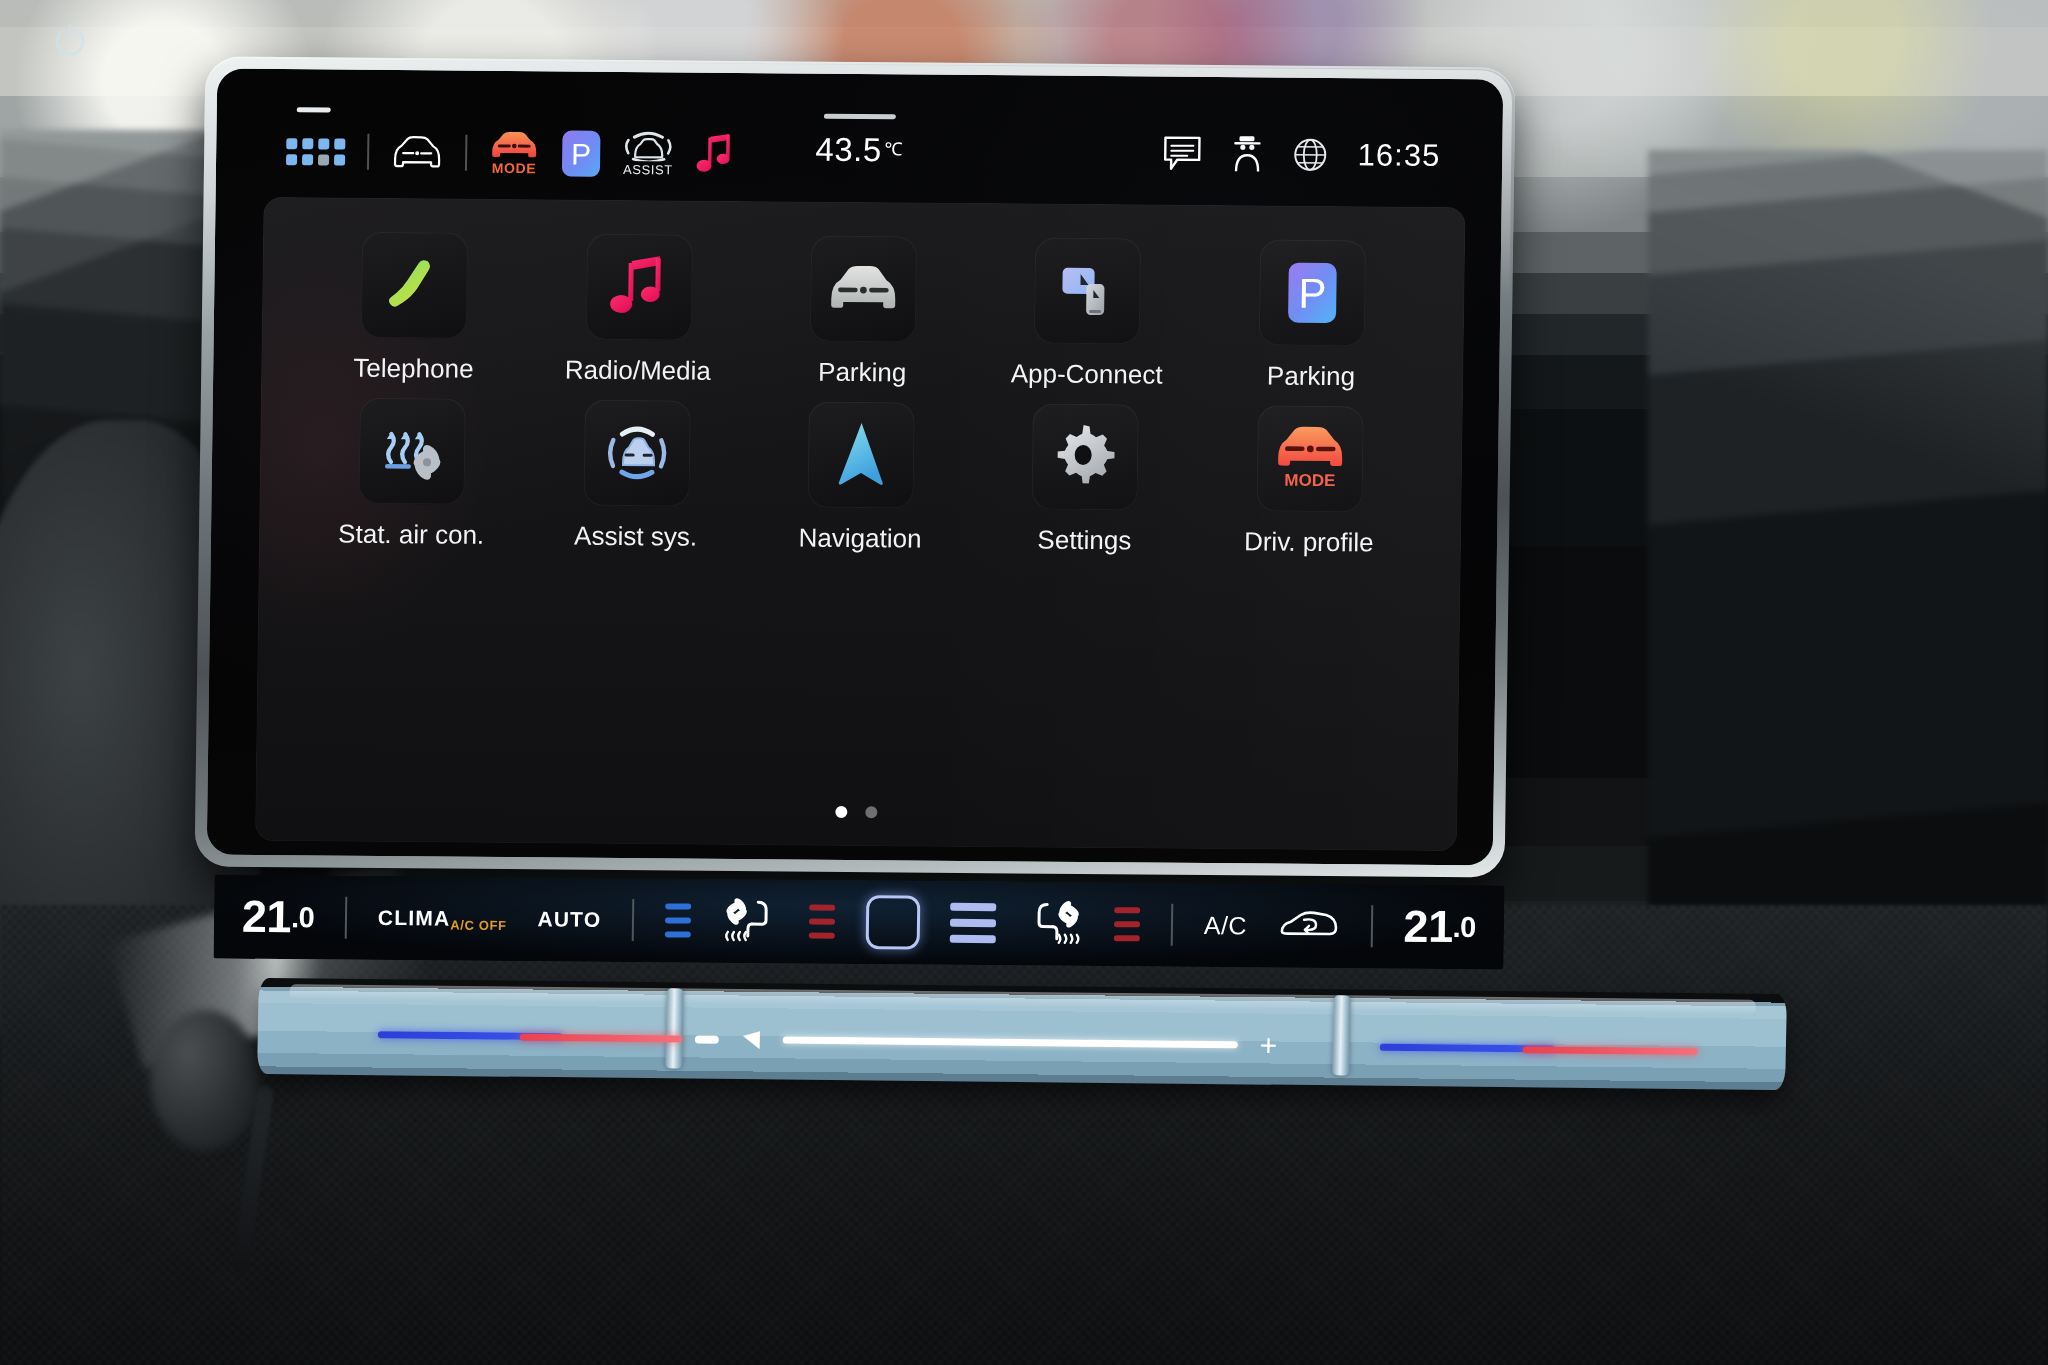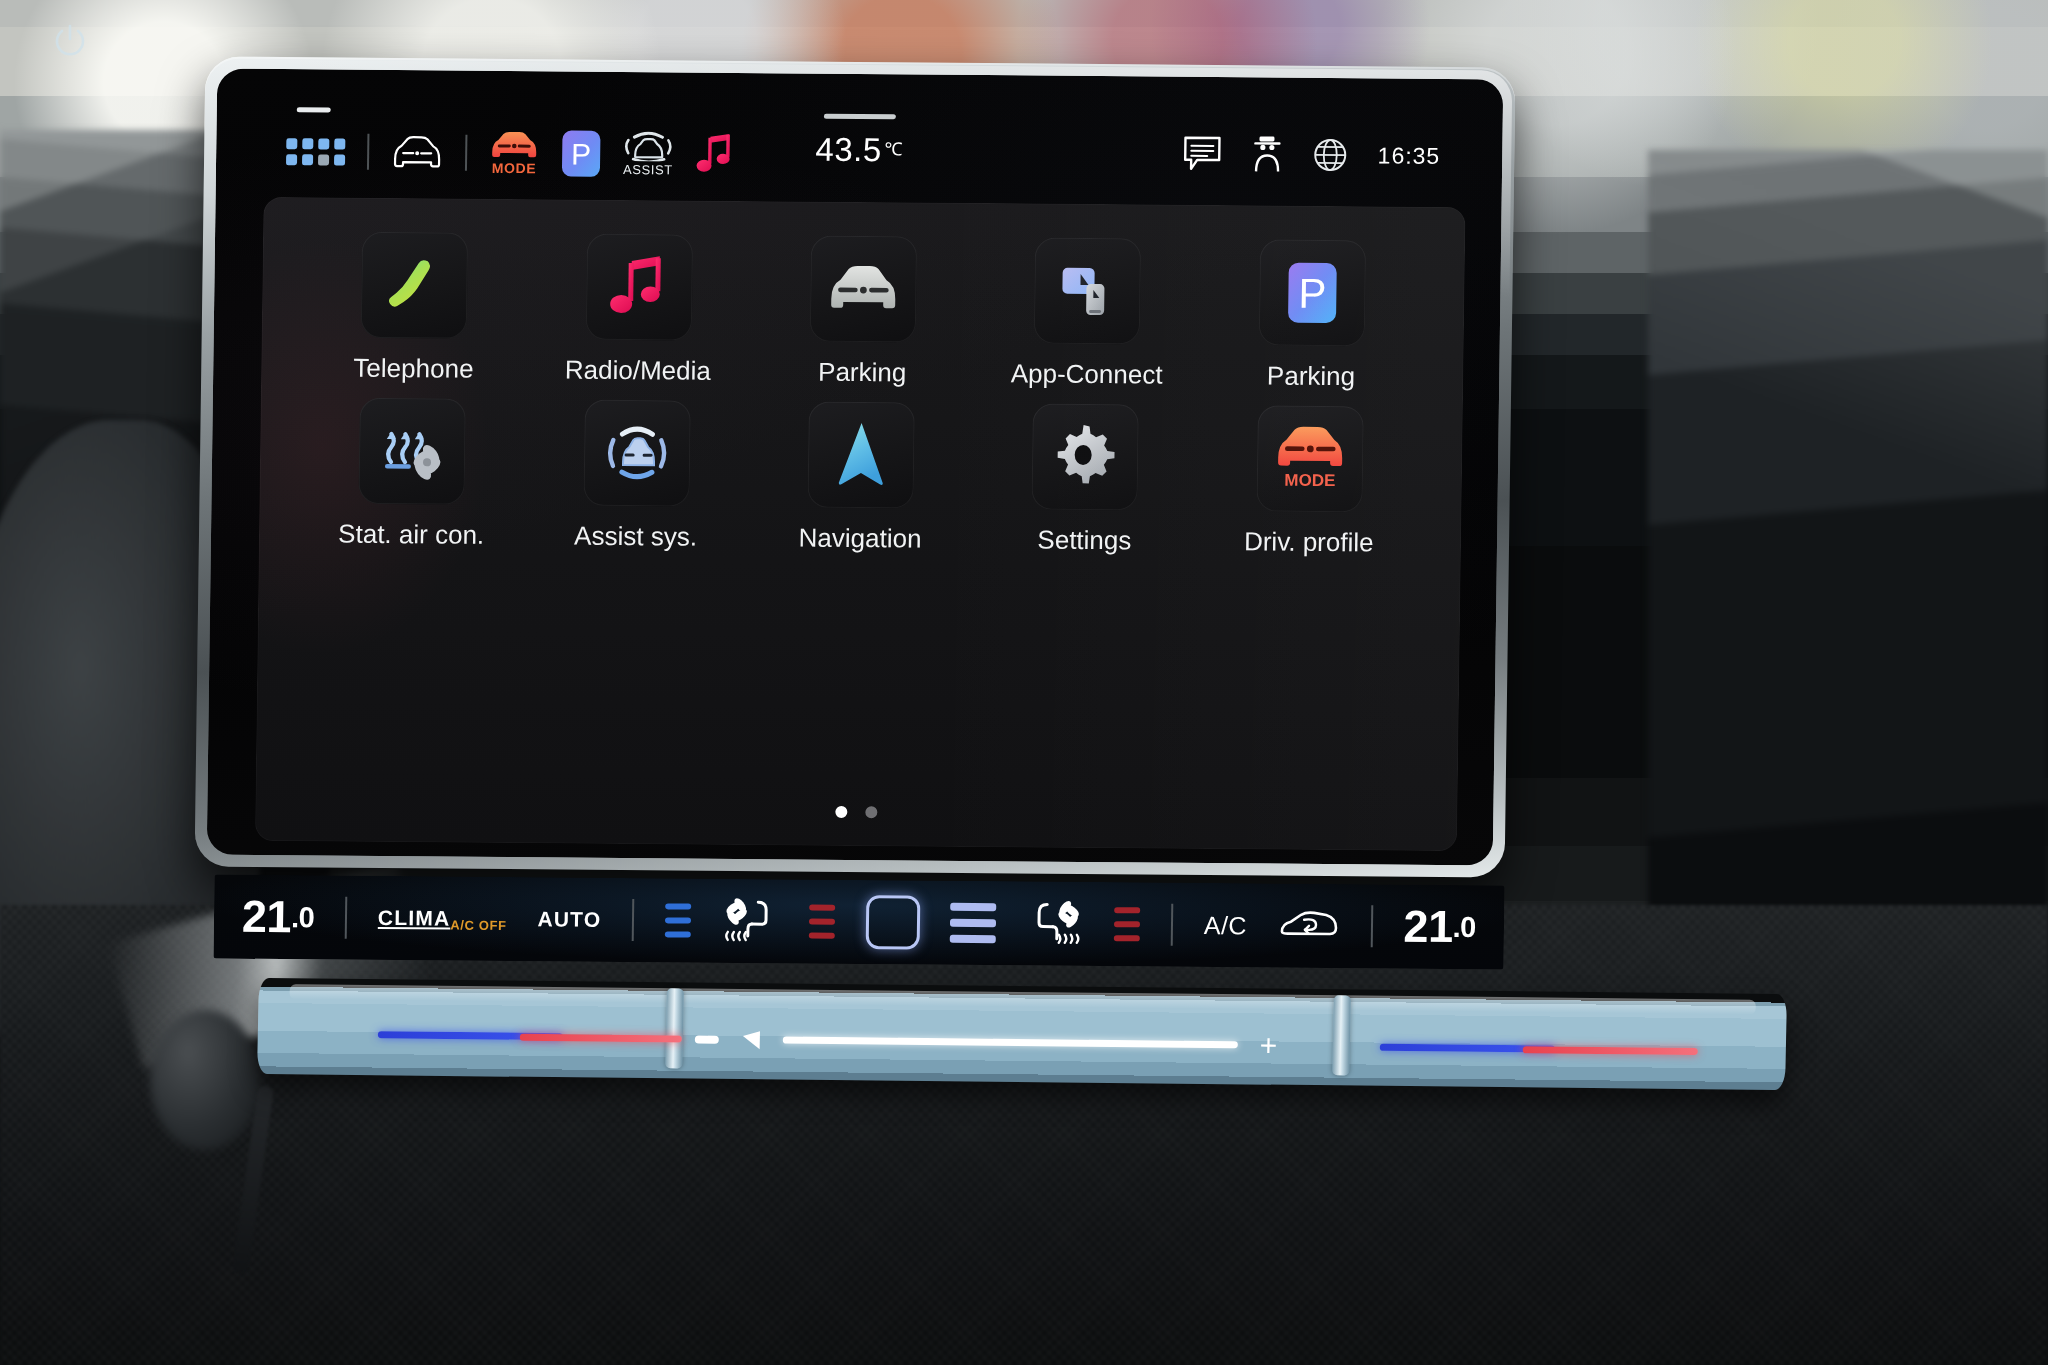--- a/index.html
+++ b/index.html
@@ -221,21 +221,21 @@
   }
   #temp-val {
     color: #ffffff;
     font-size: 33px;
     letter-spacing: 0.5px;
     white-space: nowrap;
   }
   #temp-val .unit { font-size: 18px; vertical-align: 6px; margin-left: 3px; }
   #clock {
     color: #ffffff;
-    font-size: 23px;
+    font-size: 31px;
     letter-spacing: 1px;
     text-align: center;
   }
 
   
   #panel {
     position: absolute;
     left: 48px; right: 36px;
     top: 128px; bottom: 14px;
     border-radius: 18px;
@@ -327,21 +327,21 @@
   .cb-temp {
     color: #ffffff;
     font-size: 45px;
     font-weight: bold;
     letter-spacing: -0.5px;
     white-space: nowrap;
   }
   .cb-temp .dec { font-size: 29px; }
   .cb-sep { width: 2px; height: 42px; background: #50565b; }
   .cb-clima { text-align: center; line-height: 1.05; }
-  .cb-clima .main { color: #ffffff; font-size: 21px; font-weight: bold; letter-spacing: 1.2px; text-decoration: underline; }
+  .cb-clima .main { color: #ffffff; font-size: 21px; font-weight: bold; letter-spacing: 1.2px; }
   .cb-clima .sub { color: #e09a2a; font-size: 13px; font-weight: bold; letter-spacing: 0.6px; margin-top: 14px; }
   .cb-auto { color: #ffffff; font-size: 21px; font-weight: bold; letter-spacing: 1.2px; }
   .cb-ac { color: #ffffff; font-size: 25px; letter-spacing: 0.5px; }
 
   
   .levels { display: flex; flex-direction: column; gap: 8px; }
   .levels b { display: block; width: 26px; height: 6px; border-radius: 3px; }
   .levels.blue b { background: #2f6fd8; }
   .levels.red b { background: #a3232b; }
   .levels.lilac b { background: #aebbf0; height: 8px; width: 46px; }

